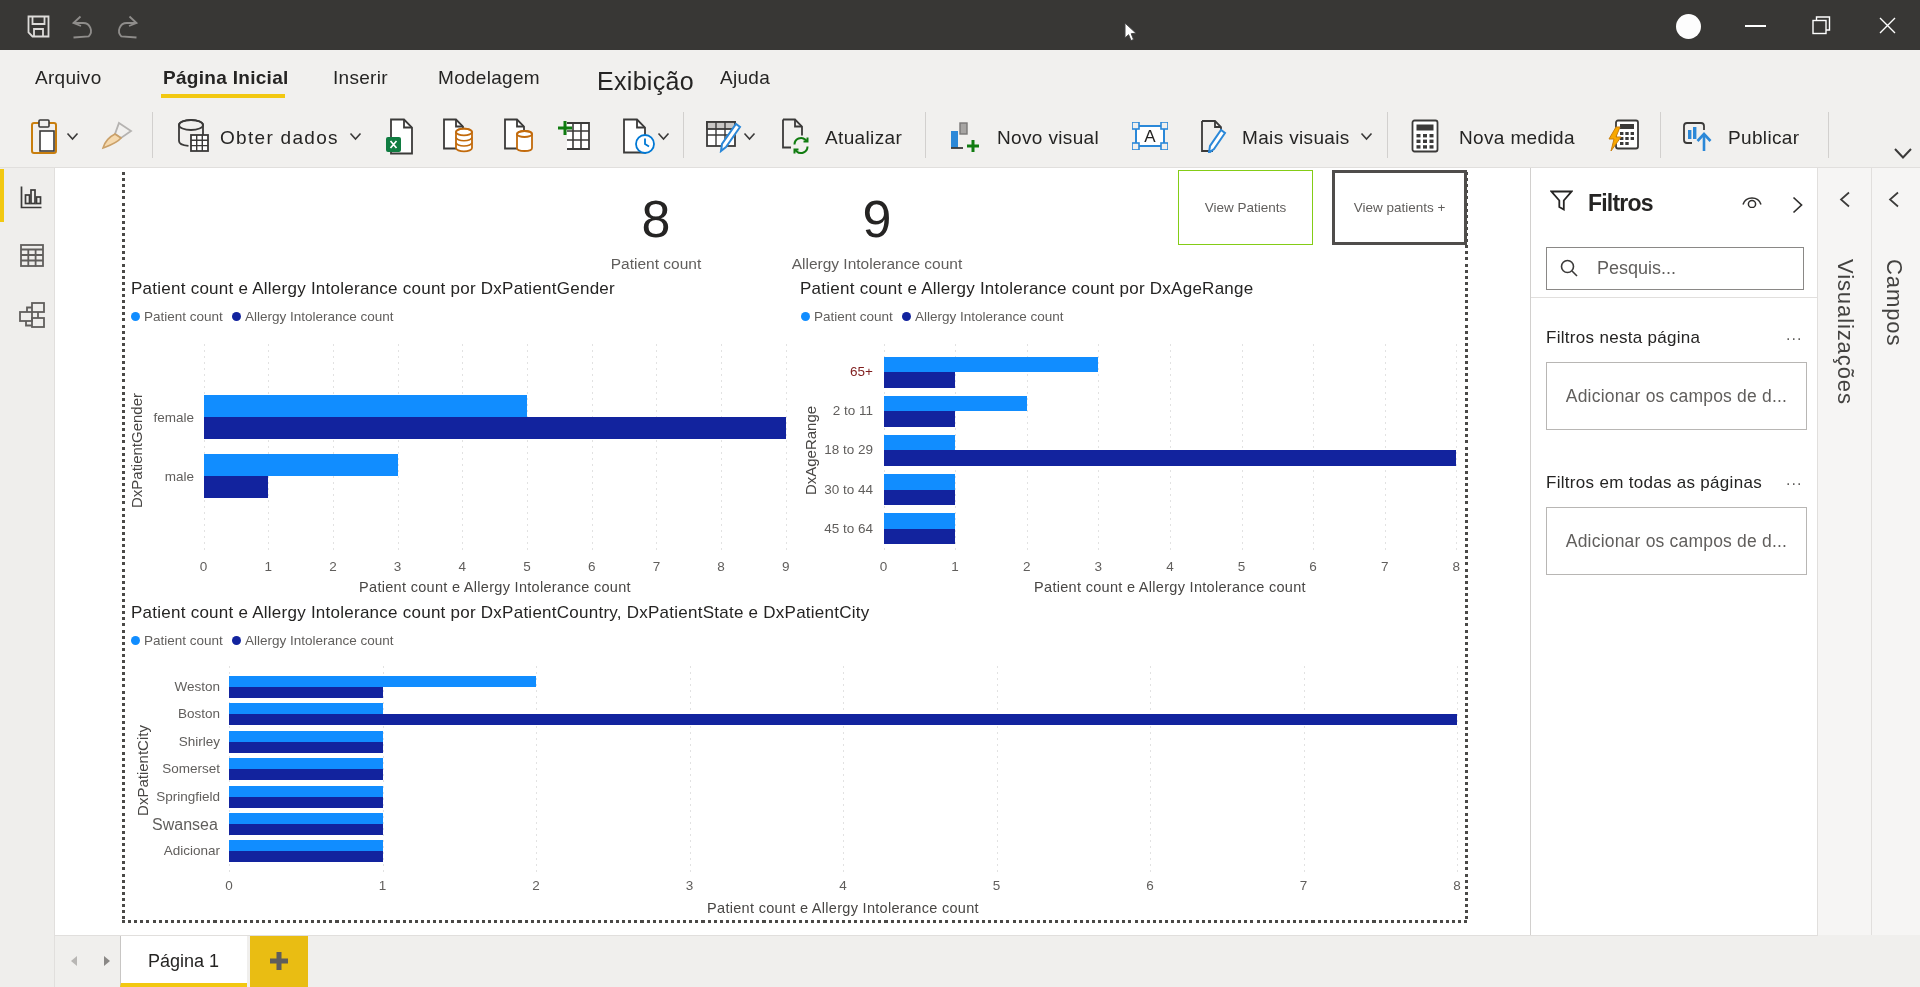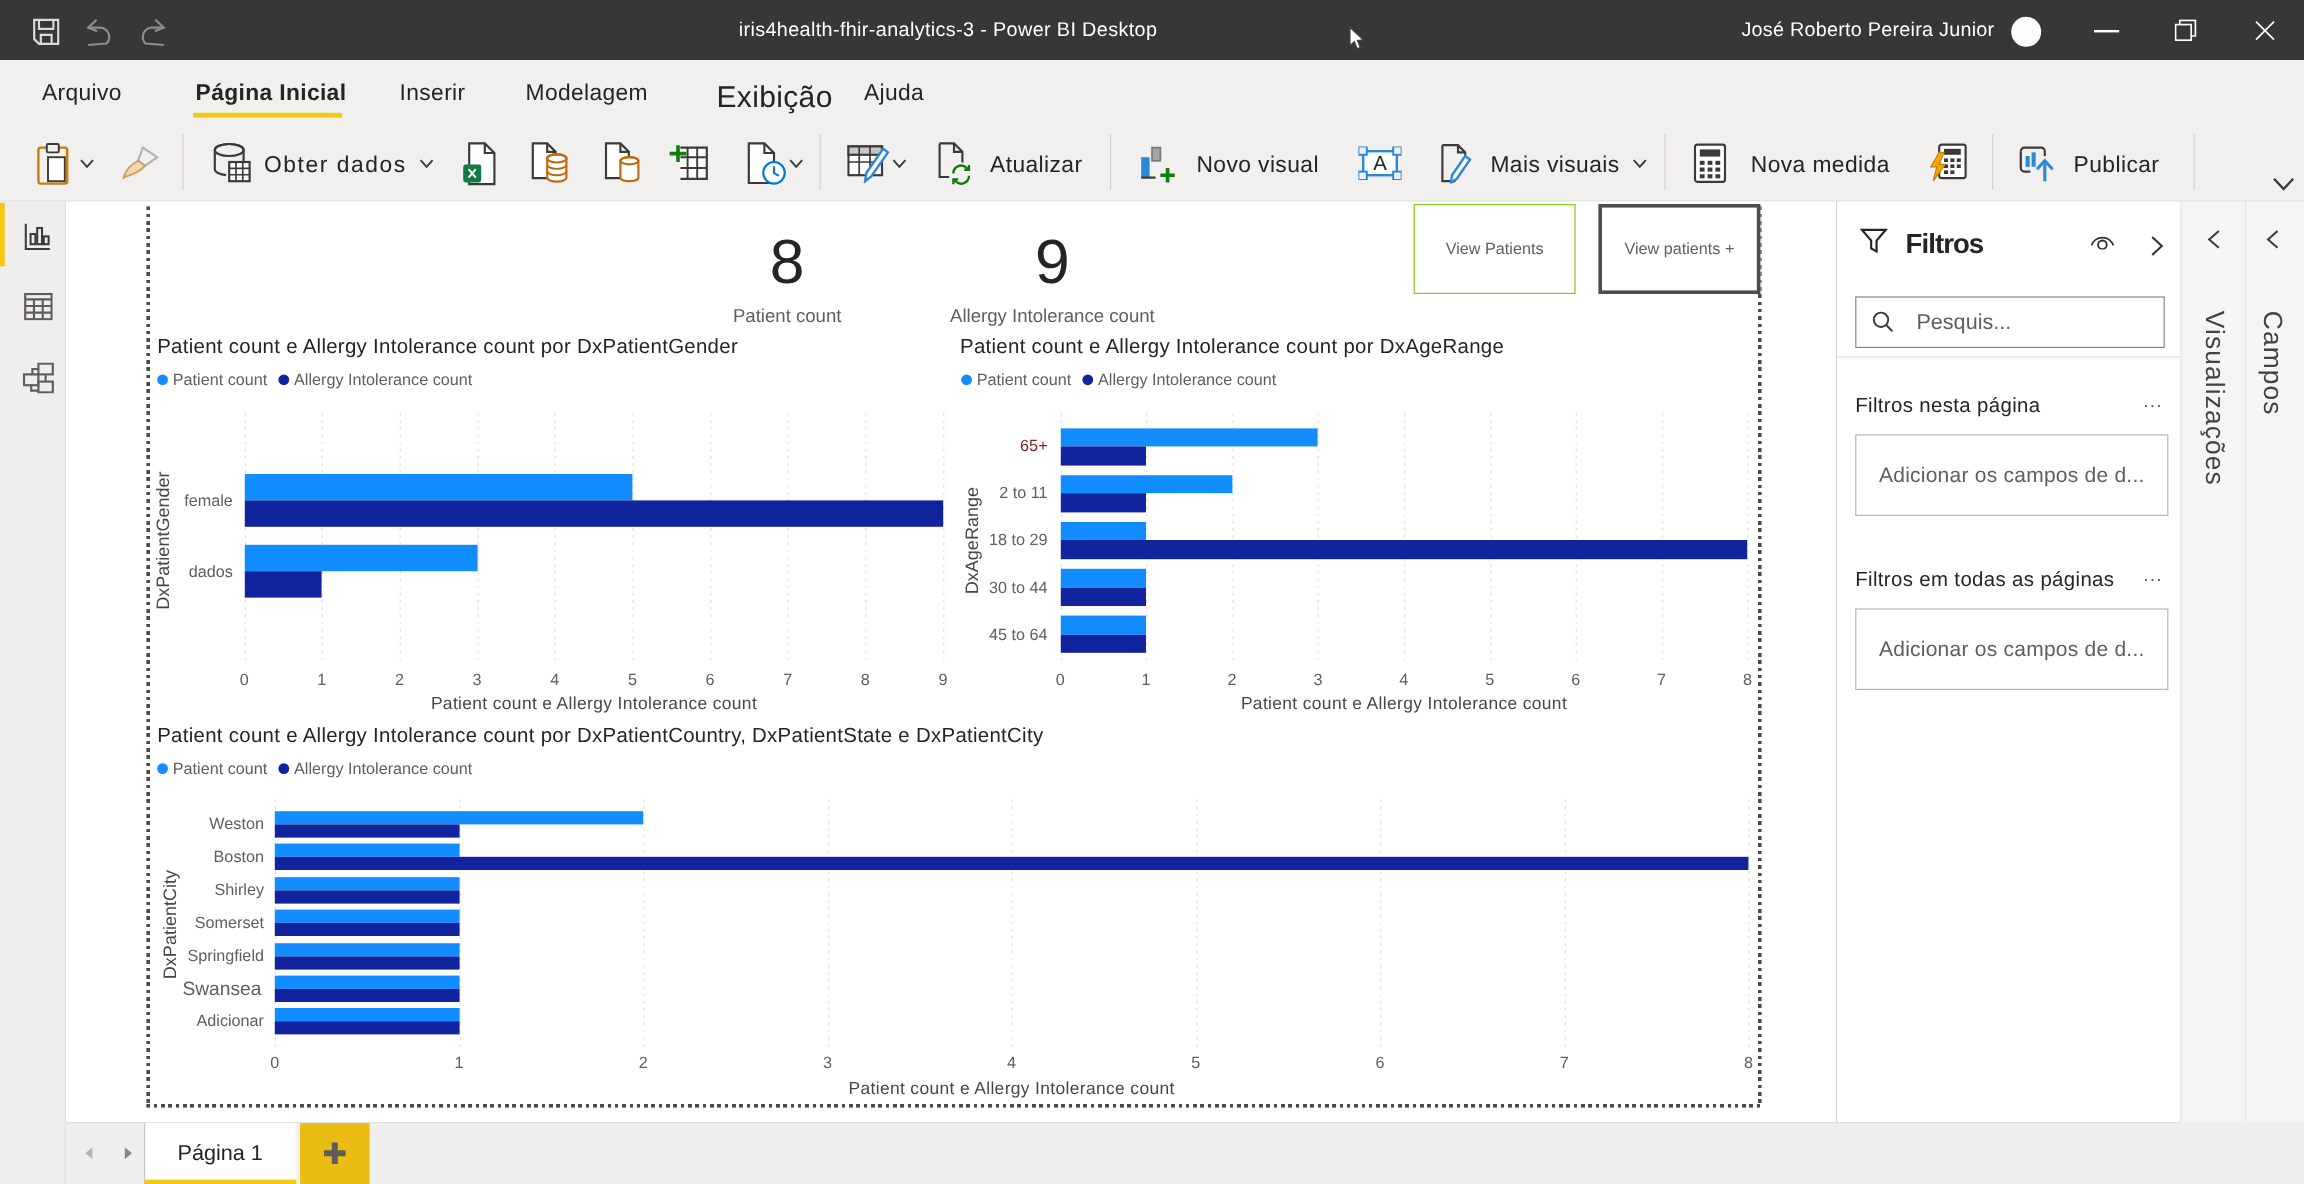--- a/index.html
+++ b/index.html
@@ -17,25 +17,23 @@
       <path d="M7 21 v-7 h9 v7"></path>
     </svg>
 <svg class="ic" style="left:71px;top:15px" width="24" height="24" viewBox="0 0 24 24" fill="none" stroke="#8f8d8b" stroke-width="1.8">
       <path d="M9.5 1.5 L2.5 8 L10 11"></path>
       <path d="M2.5 8 h9.7 a7.8 7.8 0 0 1 5.5 13.3 L2.5 22.5"></path>
     </svg>
 <svg class="ic" style="left:115px;top:15px" width="24" height="24" viewBox="0 0 24 24" fill="none" stroke="#8f8d8b" stroke-width="1.8">
       <path d="M14.5 1.5 L21.5 8 L14 11"></path>
       <path d="M21.5 8 h-9.7 a7.8 7.8 0 0 0 -5.5 13.3 L21.5 22.5"></path>
     </svg>
-<div class="abs" style="left:560px;top:0;width:460px;height:50px;line-height:50px;text-align:center;color:#fff;font-size:16.5px;letter-spacing:0.3px">iris4health-fhir-analytics-3 - Power BI Desktop</div>
 <svg class="ic" style="left:1124px;top:22px" width="14" height="21" viewBox="0 0 14 21">
       <path d="M1 1 L1 16 L4.6 12.7 L7 18.6 L9.6 17.5 L7.2 11.7 L12 11.2 Z" fill="#fff" stroke="#444" stroke-width="1"></path>
     </svg>
-<div class="abs" style="left:1340px;top:0;width:322px;height:50px;line-height:50px;text-align:right;color:#fff;font-size:16.5px;letter-spacing:0.2px">José Roberto Pereira Junior</div>
 <div class="abs" style="left:1676px;top:14px;width:25px;height:25px;border-radius:50%;background:#fdfdfd"></div>
 <div class="abs" style="left:1745px;top:25px;width:21px;height:2px;background:#fff"></div>
 <svg class="ic" style="left:1812px;top:16px" width="19" height="19" viewBox="0 0 19 19" fill="none" stroke="#fff" stroke-width="1.4">
       <rect x="1" y="4.5" width="13" height="13"></rect>
       <path d="M4.5 4.5 v-3.5 h13 v13 h-3.5"></path>
     </svg>
 <svg class="ic" style="left:1879px;top:17px" width="17" height="17" viewBox="0 0 17 17" stroke="#fff" stroke-width="1.4">
       <path d="M1 1 L16 16 M16 1 L1 16"></path>
     </svg>
 </div>
@@ -242,21 +240,21 @@
 <div class="abs" style="left:268.2px;top:344px;width:1px;height:206px;background:repeating-linear-gradient(to bottom,#e2e2e2 0 2.4px,transparent 2.4px 6px)"></div>
 <div class="abs" style="left:332.9px;top:344px;width:1px;height:206px;background:repeating-linear-gradient(to bottom,#e2e2e2 0 2.4px,transparent 2.4px 6px)"></div>
 <div class="abs" style="left:397.6px;top:344px;width:1px;height:206px;background:repeating-linear-gradient(to bottom,#e2e2e2 0 2.4px,transparent 2.4px 6px)"></div>
 <div class="abs" style="left:462.3px;top:344px;width:1px;height:206px;background:repeating-linear-gradient(to bottom,#e2e2e2 0 2.4px,transparent 2.4px 6px)"></div>
 <div class="abs" style="left:527.0px;top:344px;width:1px;height:206px;background:repeating-linear-gradient(to bottom,#e2e2e2 0 2.4px,transparent 2.4px 6px)"></div>
 <div class="abs" style="left:591.7px;top:344px;width:1px;height:206px;background:repeating-linear-gradient(to bottom,#e2e2e2 0 2.4px,transparent 2.4px 6px)"></div>
 <div class="abs" style="left:656.4px;top:344px;width:1px;height:206px;background:repeating-linear-gradient(to bottom,#e2e2e2 0 2.4px,transparent 2.4px 6px)"></div>
 <div class="abs" style="left:721.1px;top:344px;width:1px;height:206px;background:repeating-linear-gradient(to bottom,#e2e2e2 0 2.4px,transparent 2.4px 6px)"></div>
 <div class="abs" style="left:785.8px;top:344px;width:1px;height:206px;background:repeating-linear-gradient(to bottom,#e2e2e2 0 2.4px,transparent 2.4px 6px)"></div>
 <div class="abs" style="left:120px;top:410px;width:74px;text-align:right;font-size:13.5px;color:#605e5c">female</div>
-<div class="abs" style="left:120px;top:469px;width:74px;text-align:right;font-size:13.5px;color:#605e5c">dados</div>
+<div class="abs" style="left:120px;top:469px;width:74px;text-align:right;font-size:13.5px;color:#605e5c">male</div>
 <div class="abs" style="left:203.5px;top:395.0px;width:323.5px;height:22.0px;background:#118dff"></div>
 <div class="abs" style="left:203.5px;top:417.0px;width:582.3px;height:22.0px;background:#12239e"></div>
 <div class="abs" style="left:203.5px;top:453.5px;width:194.1px;height:22.0px;background:#118dff"></div>
 <div class="abs" style="left:203.5px;top:475.5px;width:64.7px;height:22.0px;background:#12239e"></div>
 <div class="abs" style="left:188.5px;top:559px;width:30px;text-align:center;font-size:13.5px;color:#605e5c">0</div>
 <div class="abs" style="left:253.2px;top:559px;width:30px;text-align:center;font-size:13.5px;color:#605e5c">1</div>
 <div class="abs" style="left:317.9px;top:559px;width:30px;text-align:center;font-size:13.5px;color:#605e5c">2</div>
 <div class="abs" style="left:382.6px;top:559px;width:30px;text-align:center;font-size:13.5px;color:#605e5c">3</div>
 <div class="abs" style="left:447.3px;top:559px;width:30px;text-align:center;font-size:13.5px;color:#605e5c">4</div>
 <div class="abs" style="left:512.0px;top:559px;width:30px;text-align:center;font-size:13.5px;color:#605e5c">5</div>

